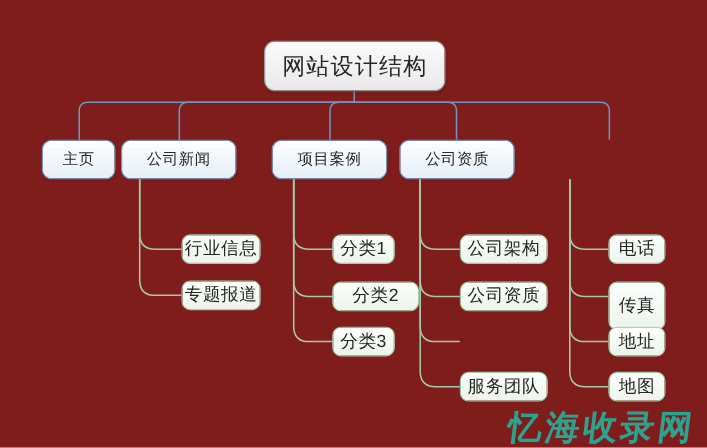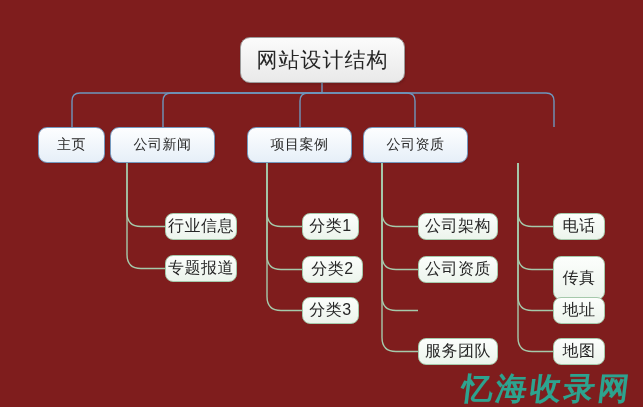--- a/index.html
+++ b/index.html
@@ -71,21 +71,21 @@
 
   <div class="node l2" style="left:38px;top:127px;width:67px;height:36px">主页</div>
   <div class="node l2" style="left:110px;top:127px;width:105px;height:36px">公司新闻</div>
   <div class="node l2" style="left:247px;top:127px;width:105px;height:36px">项目案例</div>
   <div class="node l2" style="left:363px;top:127px;width:105px;height:36px">公司资质</div>
 
   <div class="node l3" style="left:165px;top:213px;width:72px;height:27px">行业信息</div>
   <div class="node l3" style="left:165px;top:255px;width:72px;height:27px">专题报道</div>
 
   <div class="node l3" style="left:302px;top:213px;width:57px;height:27px">分类1</div>
-  <div class="node l3" style="left:302px;top:256px;width:61px;height:27px">分类2</div>
+  <div class="node l3" style="left:302px;top:256px;width:79px;height:27px">分类2</div>
   <div class="node l3" style="left:302px;top:297px;width:57px;height:27px">分类3</div>
 
   <div class="node l3" style="left:418px;top:213px;width:80px;height:27px">公司架构</div>
   <div class="node l3" style="left:418px;top:256px;width:80px;height:27px">公司资质</div>
   <div class="node l3" style="left:418px;top:338px;width:80px;height:27px">服务团队</div>
 
   <div class="node l3" style="left:553px;top:213px;width:52px;height:27px">电话</div>
   <div class="node l3" style="left:553px;top:256px;width:52px;height:44px">传真</div>
   <div class="node l3" style="left:553px;top:297px;width:52px;height:27px">地址</div>
   <div class="node l3" style="left:553px;top:338px;width:52px;height:27px">地图</div>

